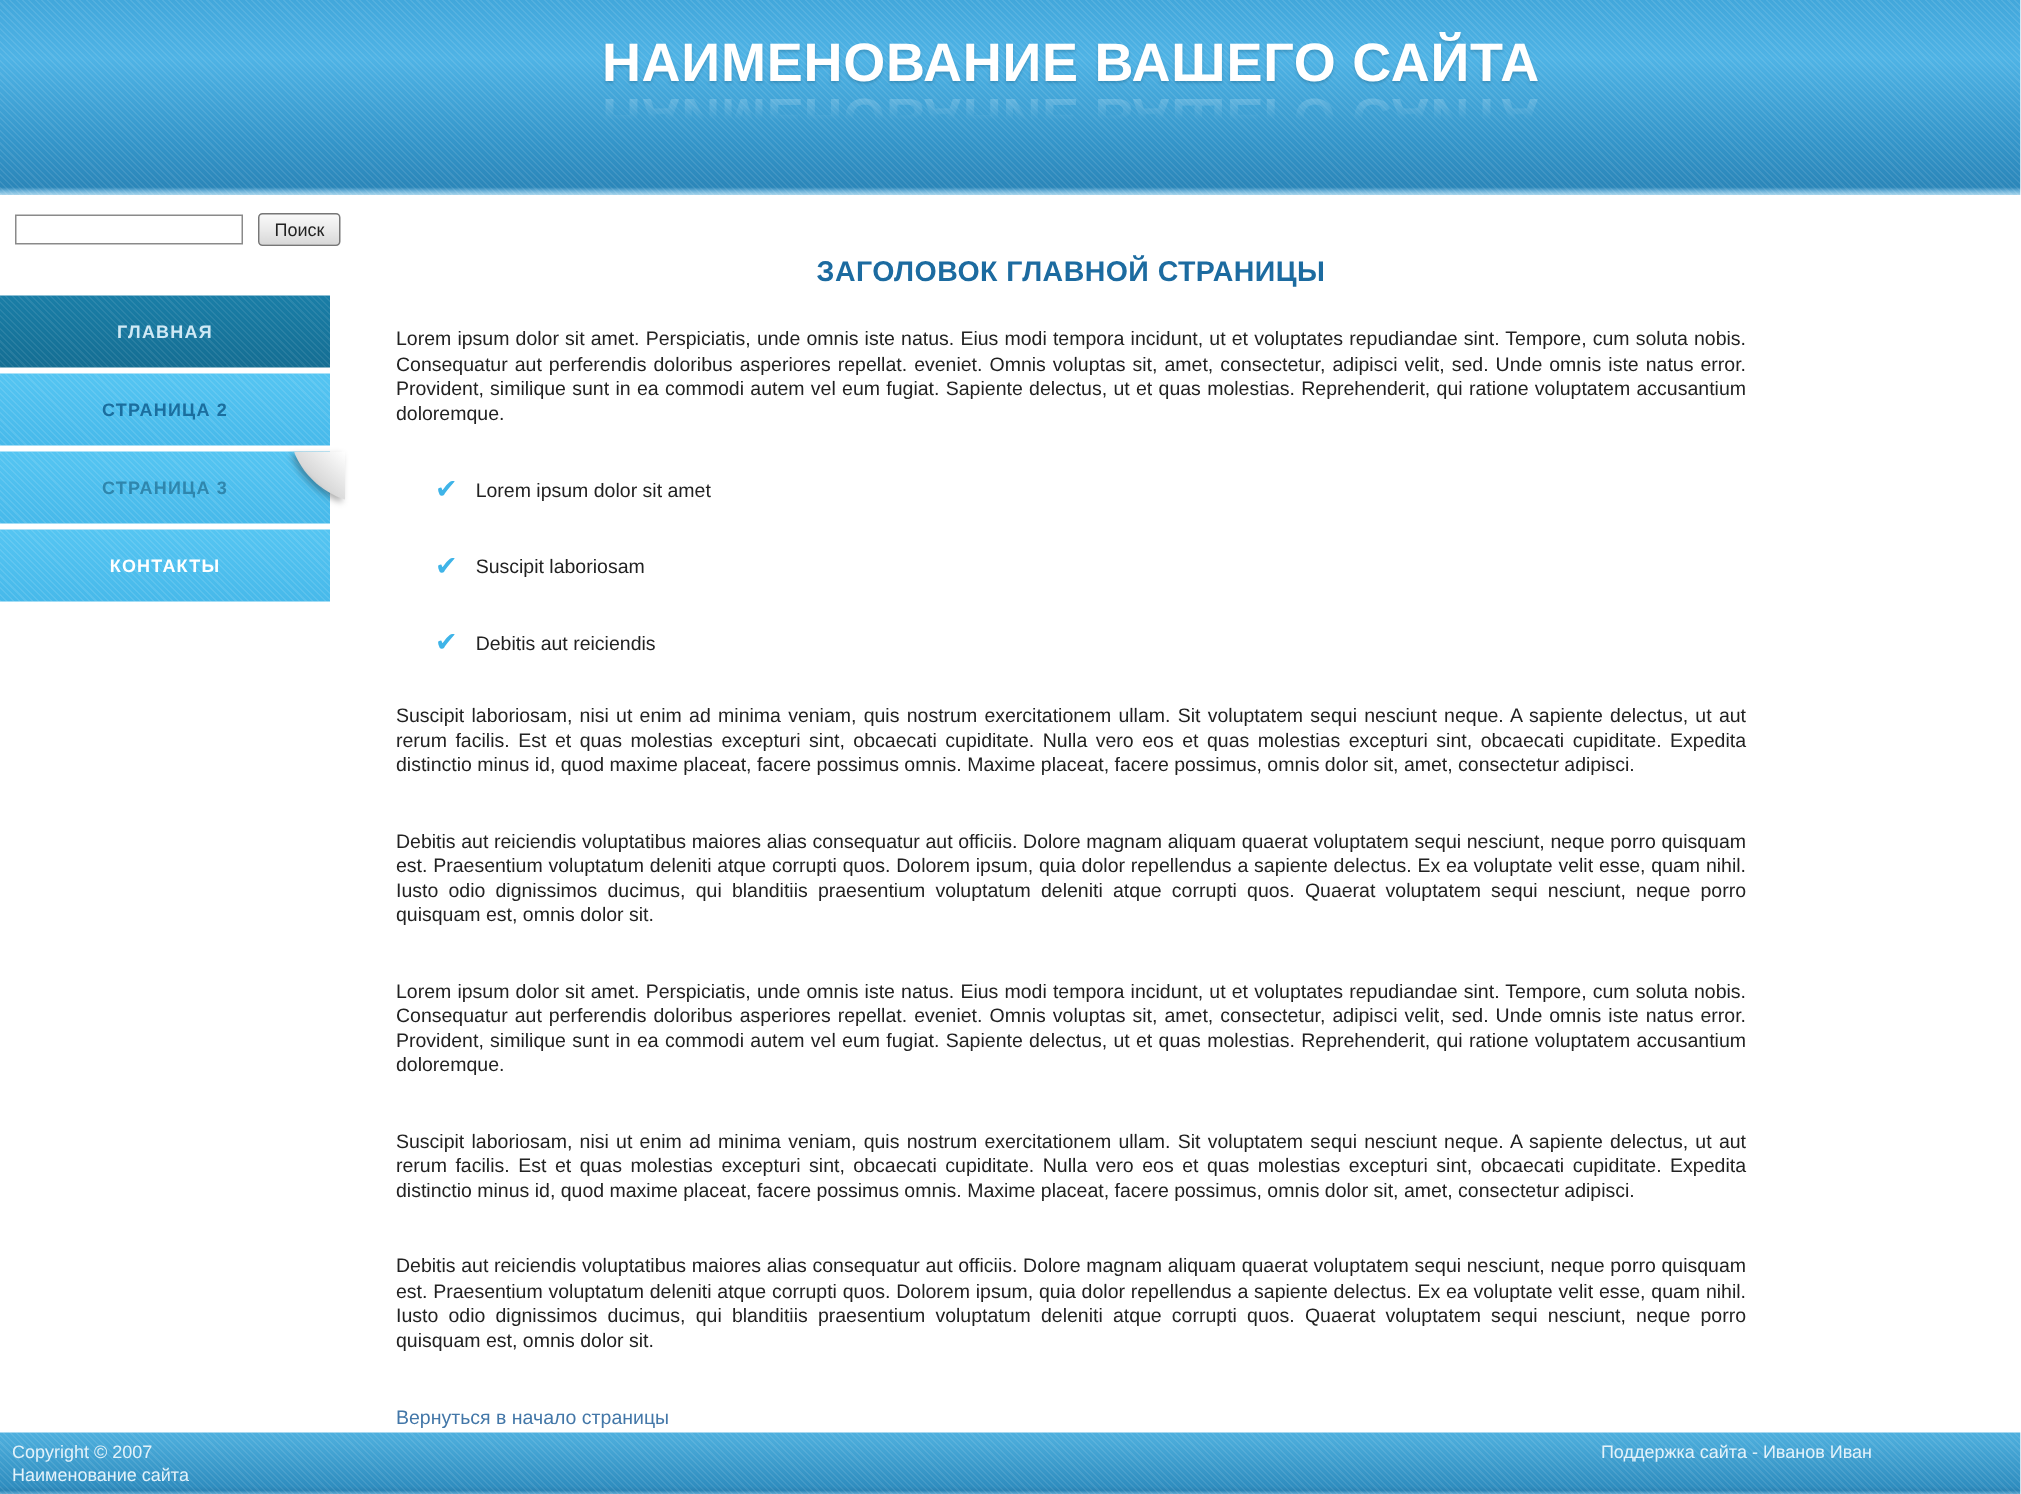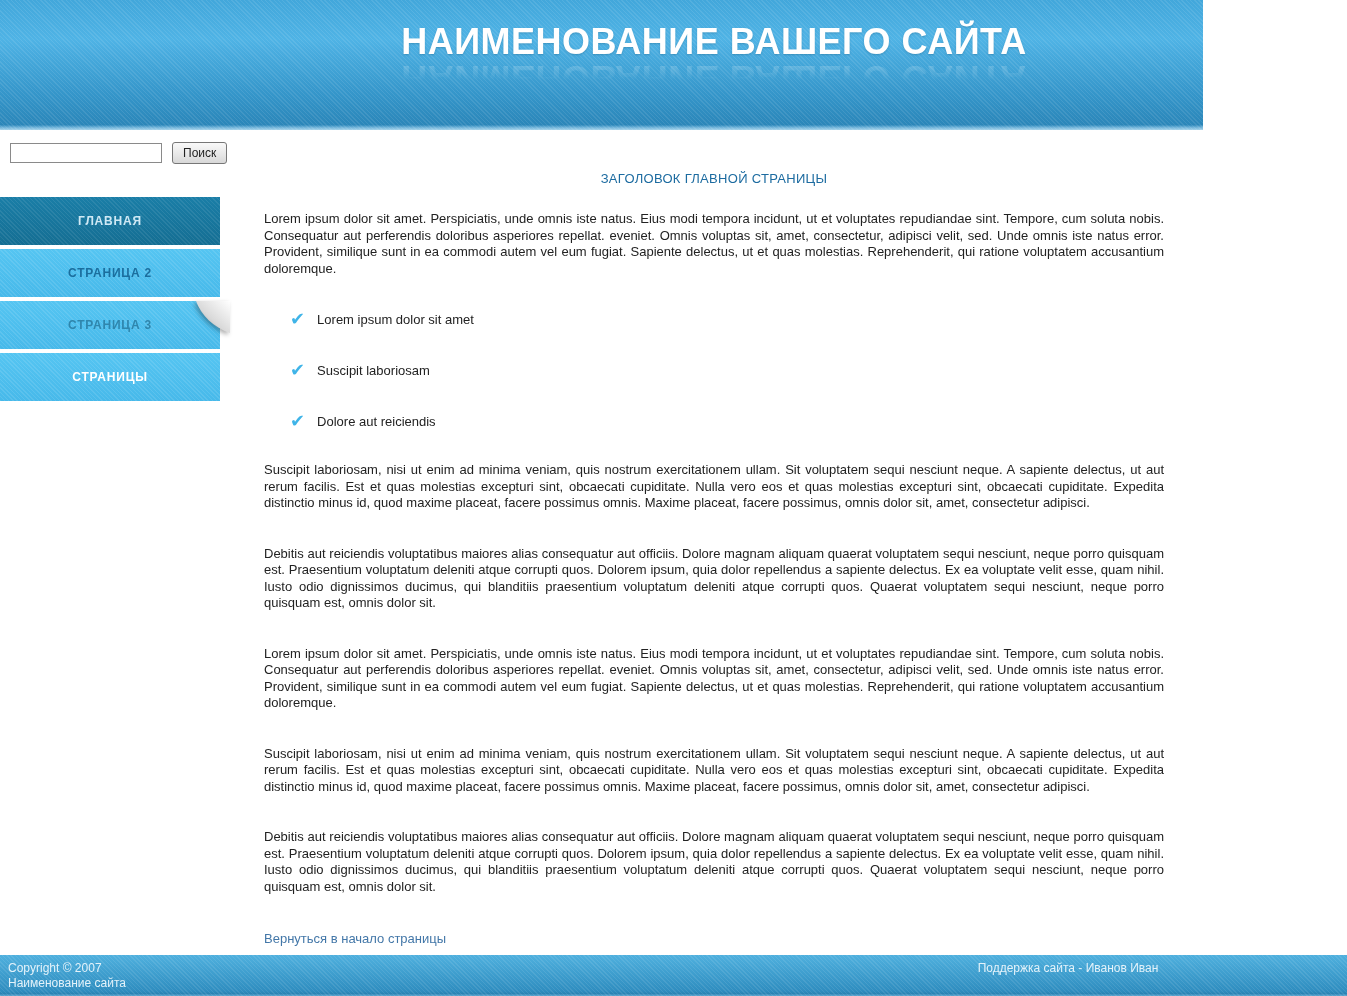--- a/index.html
+++ b/index.html
@@ -8,21 +8,21 @@
     width: 1347px; height: 996px;
     background: #ffffff;
     font-family: "Liberation Sans", sans-serif;
     overflow: hidden;
     position: relative;
   }
 
   
   .site-header {
     position: absolute; top: 0; left: 0;
-    width: 1203px; height: 130px;
+    width: 1347px; height: 130px;
     background-image:
       repeating-linear-gradient(45deg, rgba(255,255,255,0.09) 0px, rgba(255,255,255,0.09) 1px, rgba(255,255,255,0) 1px, rgba(255,255,255,0) 3px),
       linear-gradient(180deg, #42a7db 0%, #4fb3e5 30%, #3596ca 72%, #2b86b9 96%, #6fb3d9 98%, #a8d5ec 100%);
   }
   .title-wrap {
     position: absolute; top: 22px; left: 264px; width: 900px;
     text-align: center;
   }
   .site-title {
     margin: 0;
@@ -91,21 +91,21 @@
     filter: drop-shadow(-2px 2px 2px rgba(0,0,0,0.30));
   }
 
   
   .main-content {
     position: absolute; left: 264px; top: 165px; width: 900px;
     color: #222222;
   }
   .page-heading {
     margin: 6px 0 25px 0;
-    font-size: 13px; font-weight: normal;
+    font-size: 19px; font-weight: bold;
     color: #1c6ba0;
     text-align: center;
     letter-spacing: 0.3px;
   }
   .main-content p {
     margin: 0 0 34px 0;
     font-size: 13px; line-height: 16.5px;
     text-align: justify;
   }
   .checklist {
@@ -139,21 +139,21 @@
       linear-gradient(180deg, #4fb0de 0%, #2f8dbf 88%, #2a83b4 94%, #5ea9d2 100%);
     color: #e3f2fa;
     font-size: 12px;
   }
   .footer-left {
     position: absolute; left: 8px; top: 6px;
     line-height: 15px;
   }
   .footer-right {
     position: absolute; left: 888px; top: 6px; width: 360px;
-    text-align: center; line-height: 15px;
+    text-align: right; line-height: 15px;
   }
 </style>
 </head>
 <body>
 
 <div class="site-header">
   <div class="title-wrap">
     <h1 class="site-title">НАИМЕНОВАНИЕ ВАШЕГО САЙТА</h1>
     <div class="site-title-reflection" aria-hidden="true">НАИМЕНОВАНИЕ ВАШЕГО САЙТА</div>
   </div>
@@ -176,41 +176,41 @@
         <linearGradient id="curlGrad" x1="0" y1="1" x2="1" y2="0">
           <stop offset="0" stop-color="#8f8f8f"></stop>
           <stop offset="0.45" stop-color="#d9d9d9"></stop>
           <stop offset="1" stop-color="#ffffff"></stop>
         </linearGradient>
       </defs>
       <path d="M 41 0 L 7 0 C 12 14 25 27 41 32 Z" fill="url(#curlGrad)"></path>
     </svg>
   </div>
   <div class="menu-item white-label">
-    <span>СТРАНИЦЫ</span>
+    <span>КОНТАКТЫ</span>
   </div>
 </nav>
 
 <main class="main-content">
   <h2 class="page-heading">ЗАГОЛОВОК ГЛАВНОЙ СТРАНИЦЫ</h2>
 
   <p>Lorem ipsum dolor sit amet. Perspiciatis, unde omnis iste natus. Eius modi tempora incidunt, ut et voluptates repudiandae sint. Tempore, cum soluta nobis. Consequatur aut perferendis doloribus asperiores repellat. eveniet. Omnis voluptas sit, amet, consectetur, adipisci velit, sed. Unde omnis iste natus error. Provident, similique sunt in ea commodi autem vel eum fugiat. Sapiente delectus, ut et quas molestias. Reprehenderit, qui ratione voluptatem accusantium doloremque.</p>
 
   <ul class="checklist">
     <li>
       <span class="check-icon">✔</span>
       <span>Lorem ipsum dolor sit amet</span>
     </li>
     <li>
       <span class="check-icon">✔</span>
       <span>Suscipit laboriosam</span>
     </li>
     <li>
       <span class="check-icon">✔</span>
-      <span>Dolore aut reiciendis</span>
+      <span>Debitis aut reiciendis</span>
     </li>
   </ul>
 
   <p>Suscipit laboriosam, nisi ut enim ad minima veniam, quis nostrum exercitationem ullam. Sit voluptatem sequi nesciunt neque. A sapiente delectus, ut aut rerum facilis. Est et quas molestias excepturi sint, obcaecati cupiditate. Nulla vero eos et quas molestias excepturi sint, obcaecati cupiditate. Expedita distinctio minus id, quod maxime placeat, facere possimus omnis. Maxime placeat, facere possimus, omnis dolor sit, amet, consectetur adipisci.</p>
   <p>Debitis aut reiciendis voluptatibus maiores alias consequatur aut officiis. Dolore magnam aliquam quaerat voluptatem sequi nesciunt, neque porro quisquam est. Praesentium voluptatum deleniti atque corrupti quos. Dolorem ipsum, quia dolor repellendus a sapiente delectus. Ex ea voluptate velit esse, quam nihil. Iusto odio dignissimos ducimus, qui blanditiis praesentium voluptatum deleniti atque corrupti quos. Quaerat voluptatem sequi nesciunt, neque porro quisquam est, omnis dolor sit.</p>
   <p>Lorem ipsum dolor sit amet. Perspiciatis, unde omnis iste natus. Eius modi tempora incidunt, ut et voluptates repudiandae sint. Tempore, cum soluta nobis. Consequatur aut perferendis doloribus asperiores repellat. eveniet. Omnis voluptas sit, amet, consectetur, adipisci velit, sed. Unde omnis iste natus error. Provident, similique sunt in ea commodi autem vel eum fugiat. Sapiente delectus, ut et quas molestias. Reprehenderit, qui ratione voluptatem accusantium doloremque.</p>
   <p>Suscipit laboriosam, nisi ut enim ad minima veniam, quis nostrum exercitationem ullam. Sit voluptatem sequi nesciunt neque. A sapiente delectus, ut aut rerum facilis. Est et quas molestias excepturi sint, obcaecati cupiditate. Nulla vero eos et quas molestias excepturi sint, obcaecati cupiditate. Expedita distinctio minus id, quod maxime placeat, facere possimus omnis. Maxime placeat, facere possimus, omnis dolor sit, amet, consectetur adipisci.</p>
   <p>Debitis aut reiciendis voluptatibus maiores alias consequatur aut officiis. Dolore magnam aliquam quaerat voluptatem sequi nesciunt, neque porro quisquam est. Praesentium voluptatum deleniti atque corrupti quos. Dolorem ipsum, quia dolor repellendus a sapiente delectus. Ex ea voluptate velit esse, quam nihil. Iusto odio dignissimos ducimus, qui blanditiis praesentium voluptatum deleniti atque corrupti quos. Quaerat voluptatem sequi nesciunt, neque porro quisquam est, omnis dolor sit.</p>
 
   <a class="back-to-top">Вернуться в начало страницы</a>

